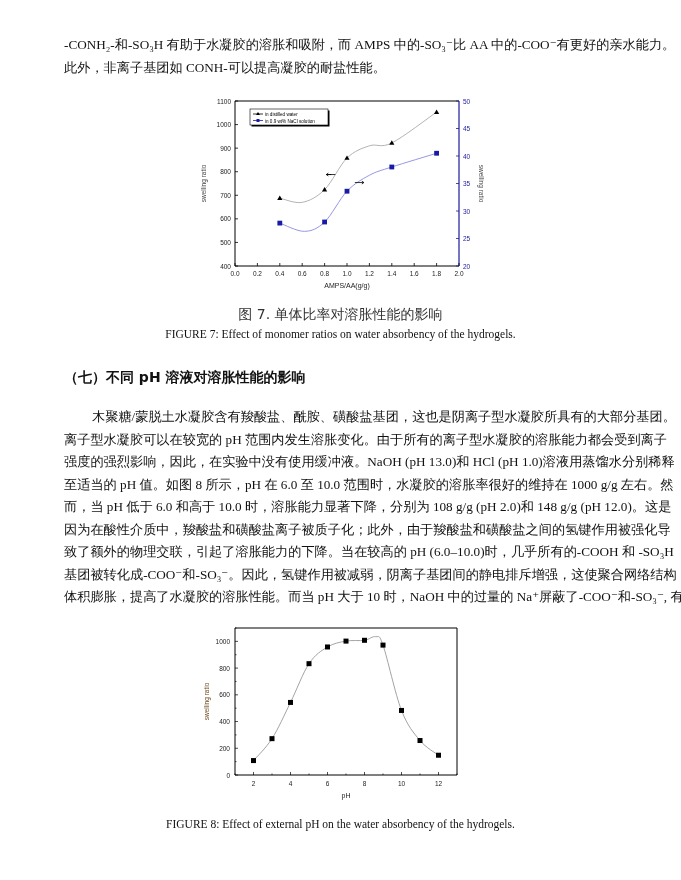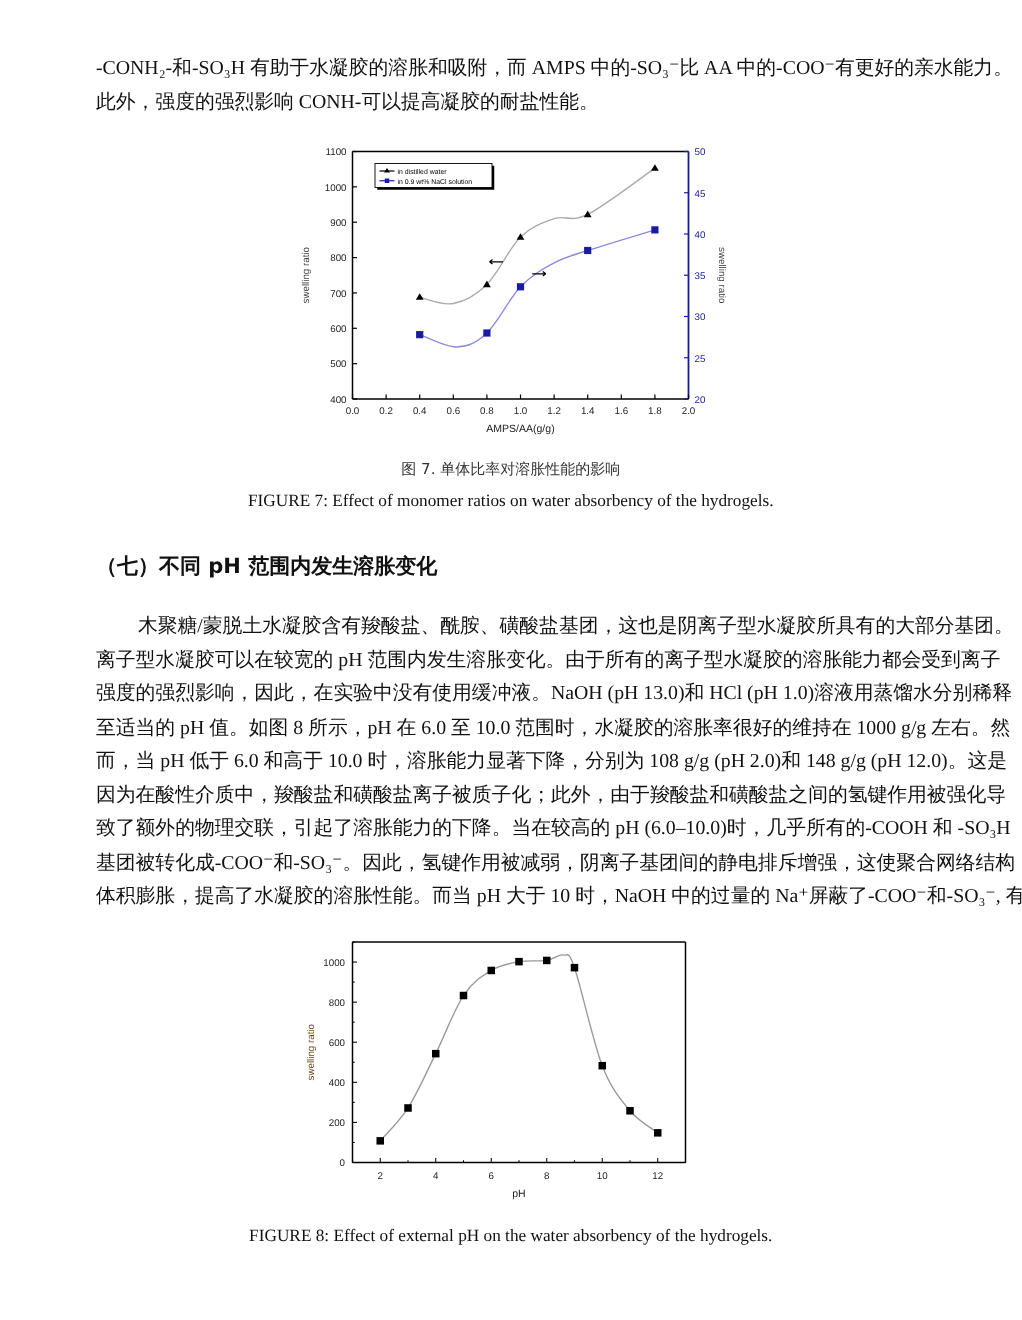--- a/index.html
+++ b/index.html
@@ -6,35 +6,35 @@
   body { width: 681px; height: 880px; position: relative; overflow: hidden;
          font-family: "Liberation Serif", "DejaVu Serif", serif; color: #111; }
   .page { position: absolute; left: 0; top: 0; width: 681px; height: 880px; }
   .textblock { position: absolute; left: 64px; width: 556px; font-size: 13.2px; line-height: 22.5px; }
   .textblock .line { display: block; white-space: nowrap; height: 22.5px; }
   .intro { top: 34px; }
   .heading { position: absolute; left: 64px; top: 369px; font-size: 14px; font-weight: bold;
              font-family: "DejaVu Sans", "Liberation Sans", sans-serif; }
   .para { top: 406px; }
   .para .line.first { text-indent: 28px; }
-  .caption-cn { position: absolute; width: 681px; left: 0; text-align: center; font-size: 10px;
+  .caption-cn { position: absolute; width: 681px; left: 0; text-align: center; font-size: 14px;
                 font-family: "DejaVu Sans", sans-serif; color: #333; }
   .caption-en { position: absolute; width: 681px; left: 0; text-align: center; font-size: 11.5px;
                 font-family: "Liberation Serif", serif; color: #111; }
   .chart { position: absolute; left: 0; top: 0; }
   .chart text { font-family: "Liberation Sans", "DejaVu Sans", sans-serif; }
 </style>
 </head>
 <body>
 
 <div class="page">
 
   <div class="textblock intro">
     <span class="line">-CONH₂-和-SO₃H 有助于水凝胶的溶胀和吸附，而 AMPS 中的-SO₃⁻比 AA 中的-COO⁻有更好的亲水能力。</span>
-    <span class="line">此外，强度的强烈影响 CONH-可以提高凝胶的耐盐性能。</span>
+    <span class="line">此外，非离子基团如 CONH-可以提高凝胶的耐盐性能。</span>
   </div>
 
   <svg class="chart" id="chart7" width="681" height="300" viewBox="0 0 681 300" style="top:0;left:0;">
       <line x1="235" y1="101" x2="459" y2="101" stroke="#000" stroke-width="1"></line>
       <line x1="235" y1="101" x2="235" y2="266" stroke="#000" stroke-width="1"></line>
       <line x1="235" y1="266" x2="459" y2="266" stroke="#000" stroke-width="1"></line>
       <line x1="459" y1="101" x2="459" y2="266" stroke="#1a1a9c" stroke-width="1.2"></line>
       <line x1="235" y1="266" x2="235" y2="263" stroke="#000" stroke-width="0.8"></line>
       <text x="235" y="276" font-size="6.5" text-anchor="middle" fill="#222">0.0</text>
       <line x1="257.4" y1="266" x2="257.4" y2="263" stroke="#000" stroke-width="0.8"></line>
@@ -110,21 +110,21 @@
       <path d="M258,112 l2,3 l-4,0 Z" fill="#000"></path>
       <text x="265" y="116" font-size="4.6" fill="#000">in distilled water</text>
       <line x1="253" y1="120.5" x2="263" y2="120.5" stroke="#1a1aa8" stroke-width="0.8"></line>
       <rect x="256.5" y="119" width="3" height="3" fill="#1a1aa8"></rect>
       <text x="265" y="122.5" font-size="4.6" fill="#000">in 0.9 wt% NaCl solution</text>
     </svg>
 
   <div class="caption-cn" style="top:306px;">图 7.   单体比率对溶胀性能的影响</div>
   <div class="caption-en" style="top:328px;">FIGURE 7: Effect of monomer ratios on water absorbency of the hydrogels.</div>
 
-  <div class="heading">（七）不同 pH 范围内发生溶胀变化</div>
+  <div class="heading">（七）不同 pH 溶液对溶胀性能的影响</div>
 
   <div class="textblock para">
     <span class="line first">木聚糖/蒙脱土水凝胶含有羧酸盐、酰胺、磺酸盐基团，这也是阴离子型水凝胶所具有的大部分基团。</span>
     <span class="line">离子型水凝胶可以在较宽的 pH 范围内发生溶胀变化。由于所有的离子型水凝胶的溶胀能力都会受到离子</span>
     <span class="line">强度的强烈影响，因此，在实验中没有使用缓冲液。NaOH (pH 13.0)和 HCl (pH 1.0)溶液用蒸馏水分别稀释</span>
     <span class="line">至适当的 pH 值。如图 8 所示，pH 在 6.0 至 10.0 范围时，水凝胶的溶胀率很好的维持在 1000 g/g 左右。然</span>
     <span class="line">而，当 pH 低于 6.0 和高于 10.0 时，溶胀能力显著下降，分别为 108 g/g (pH 2.0)和 148 g/g (pH 12.0)。这是</span>
     <span class="line">因为在酸性介质中，羧酸盐和磺酸盐离子被质子化；此外，由于羧酸盐和磺酸盐之间的氢键作用被强化导</span>
     <span class="line">致了额外的物理交联，引起了溶胀能力的下降。当在较高的 pH (6.0–10.0)时，几乎所有的-COOH  和  -SO₃H</span>
     <span class="line">基团被转化成-COO⁻和-SO₃⁻。因此，氢键作用被减弱，阴离子基团间的静电排斥增强，这使聚合网络结构</span>

